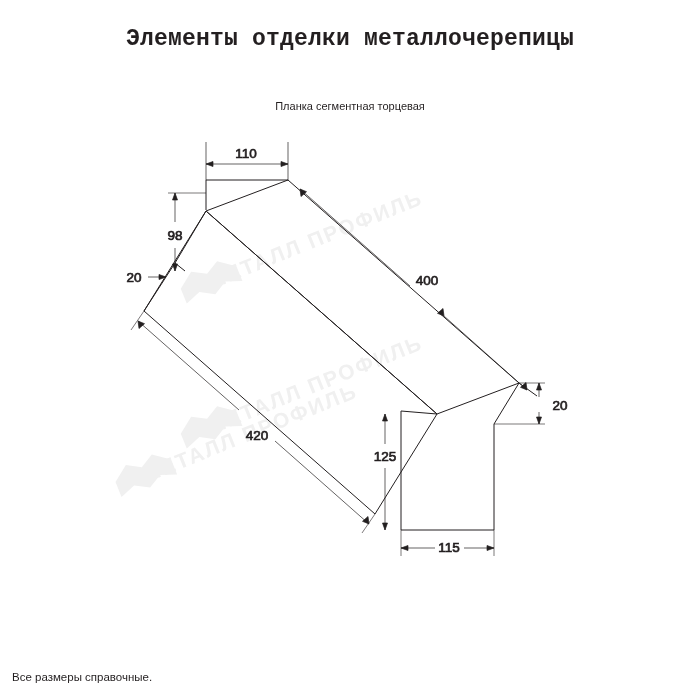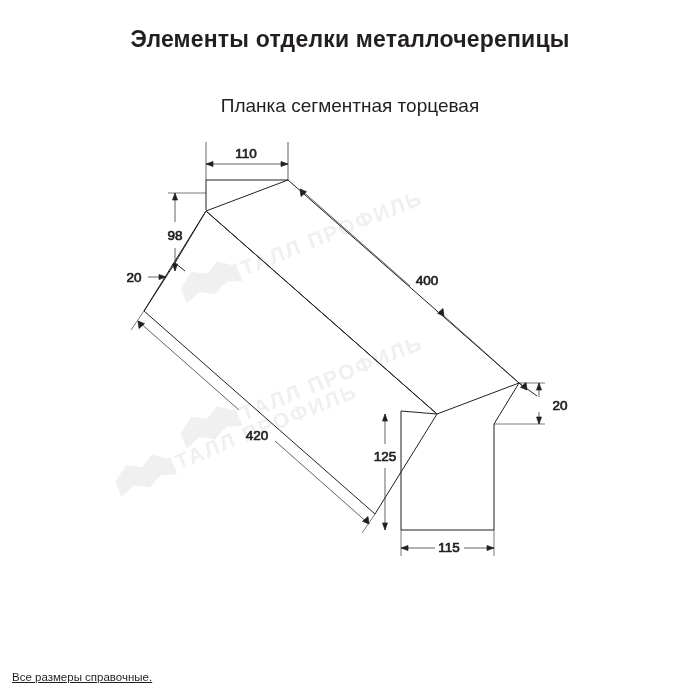--- a/index.html
+++ b/index.html
@@ -23,46 +23,46 @@
   .title {
     position: absolute;
     top: 26px;
     left: 0;
     width: 700px;
     text-align: center;
     font-size: 23px;
     font-weight: bold;
     letter-spacing: 0.2px;
     color: #231f20;
+    font-family: Liberation Mono, monospace;
   }
   .subtitle {
     position: absolute;
     top: 96px;
     left: 0;
     width: 700px;
     text-align: center;
-    font-size: 19px;
+    font-size: 11px;
     line-height: 20px;
     color: #231f20;
   }
   .drawing {
     position: absolute;
     top: 0;
     left: 0;
     width: 700px;
     height: 700px;
   }
   .footnotes {
     position: absolute;
     left: 12px;
     bottom: 14px;
     font-size: 11.5px;
     line-height: 17px;
     color: #231f20;
-    text-decoration: underline;
   }
   .footnotes div {
     white-space: nowrap;
   }
   svg text {
     font-family: "Liberation Sans", sans-serif;
     fill: #231f20;
   }
   .dim-label {
     font-size: 13.5px;

